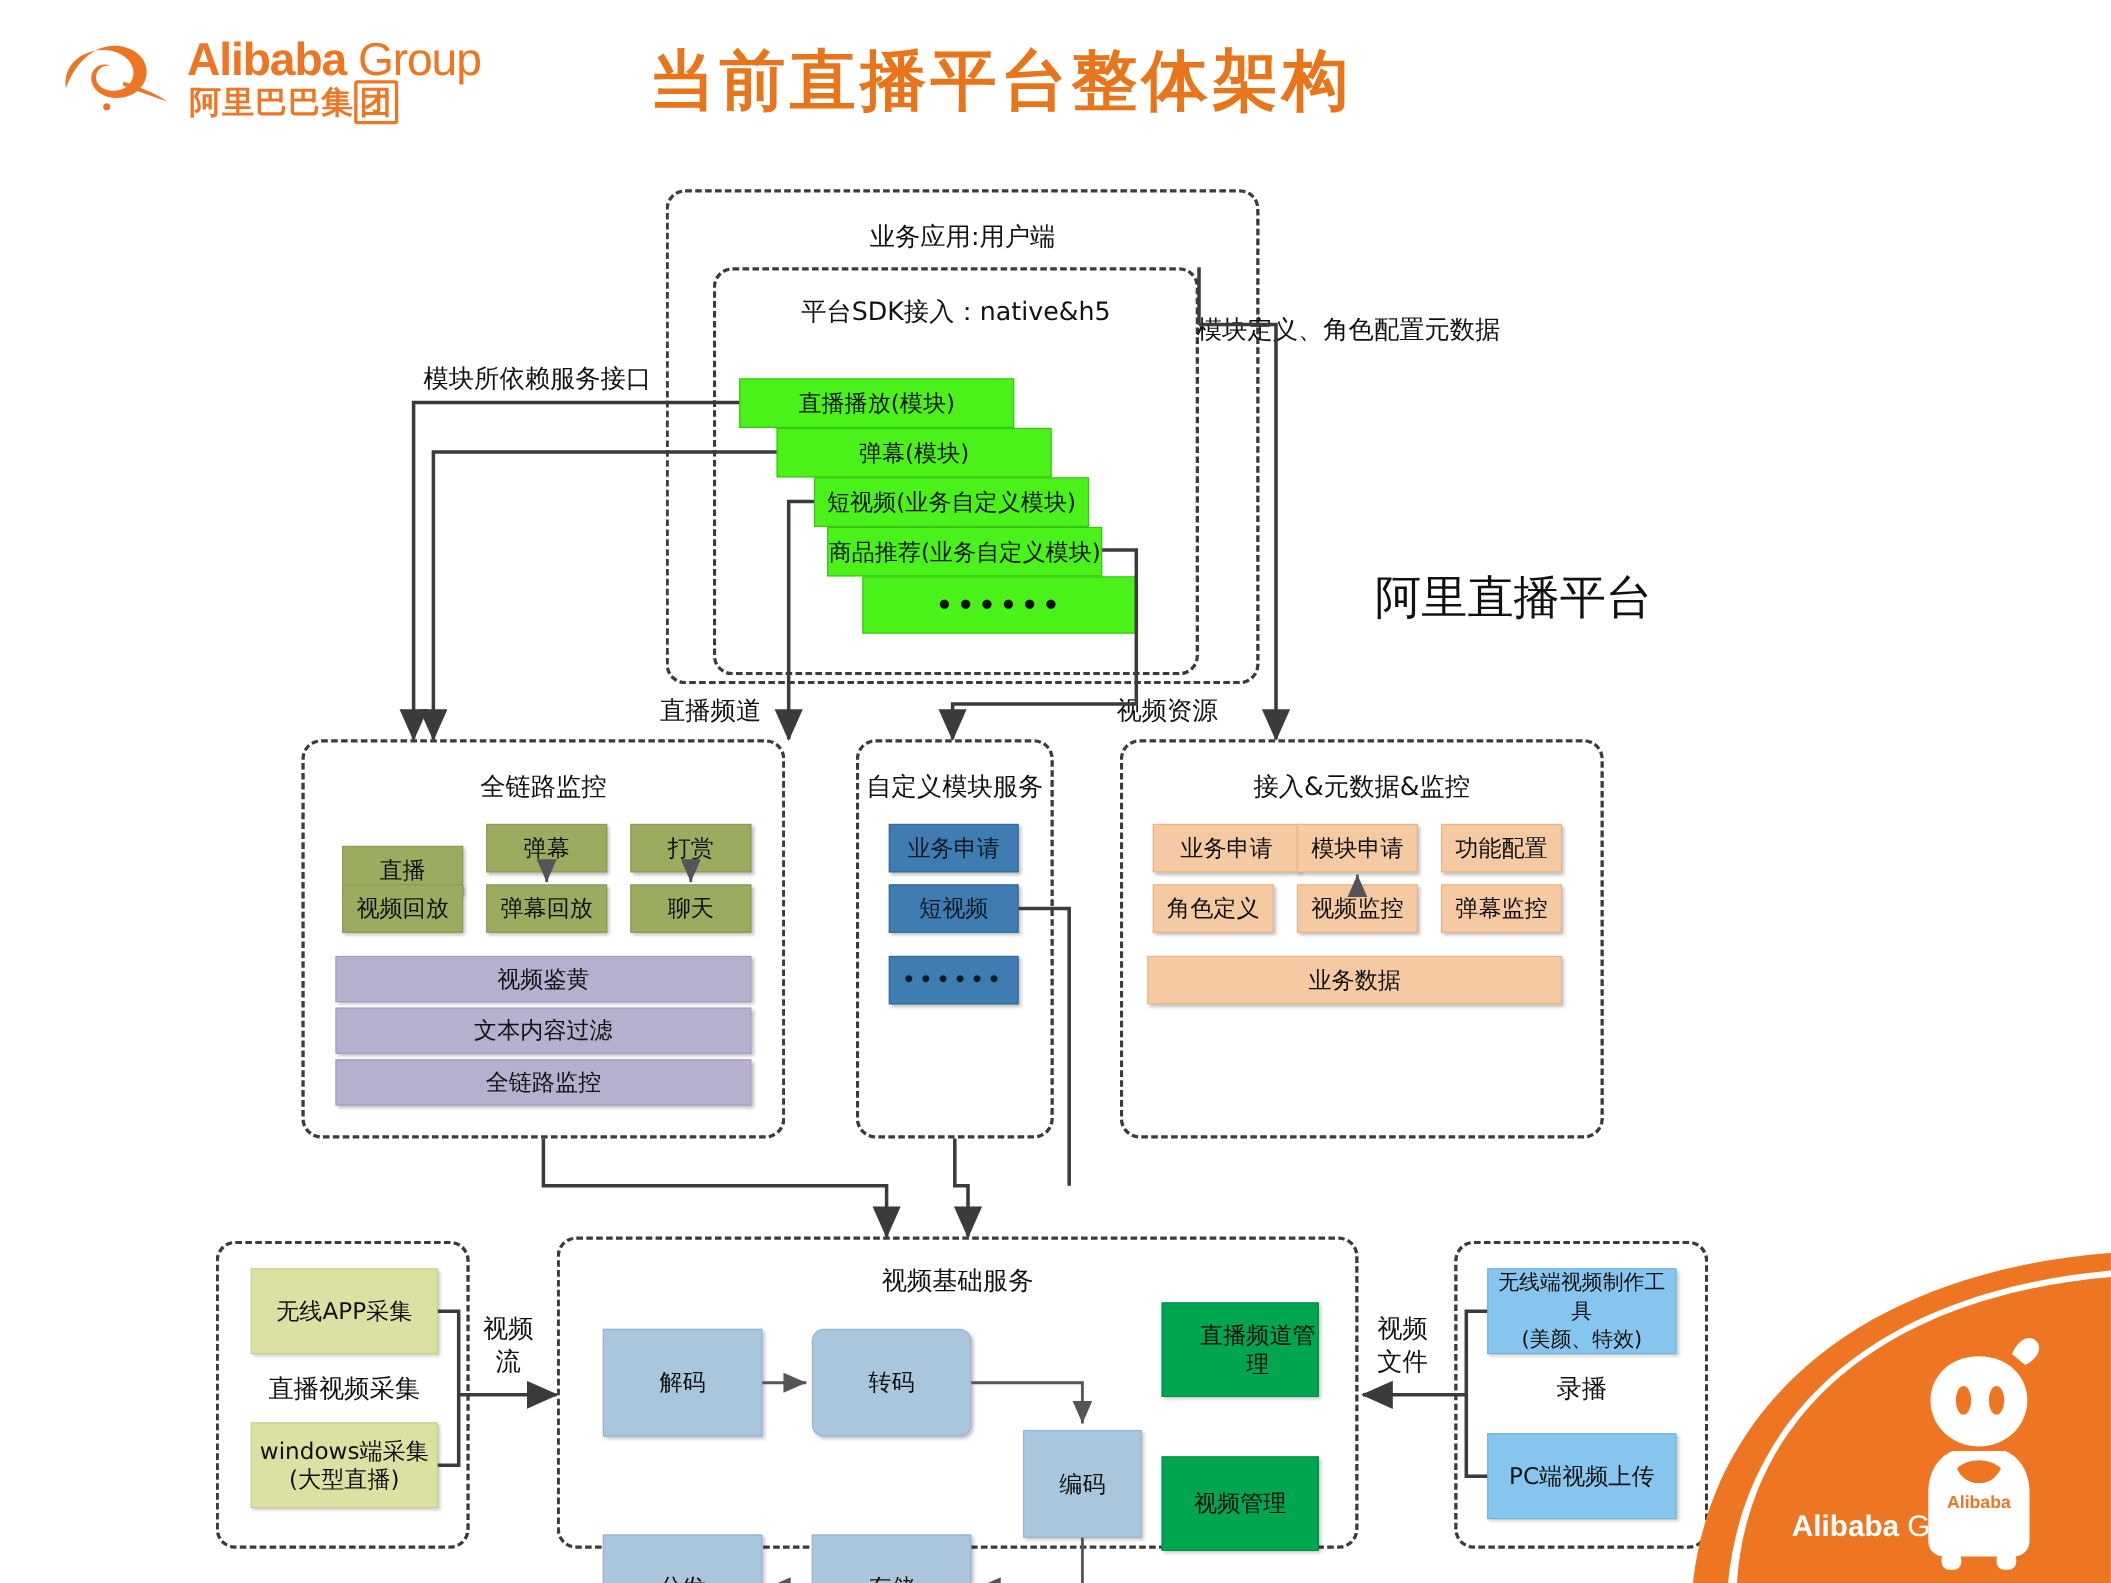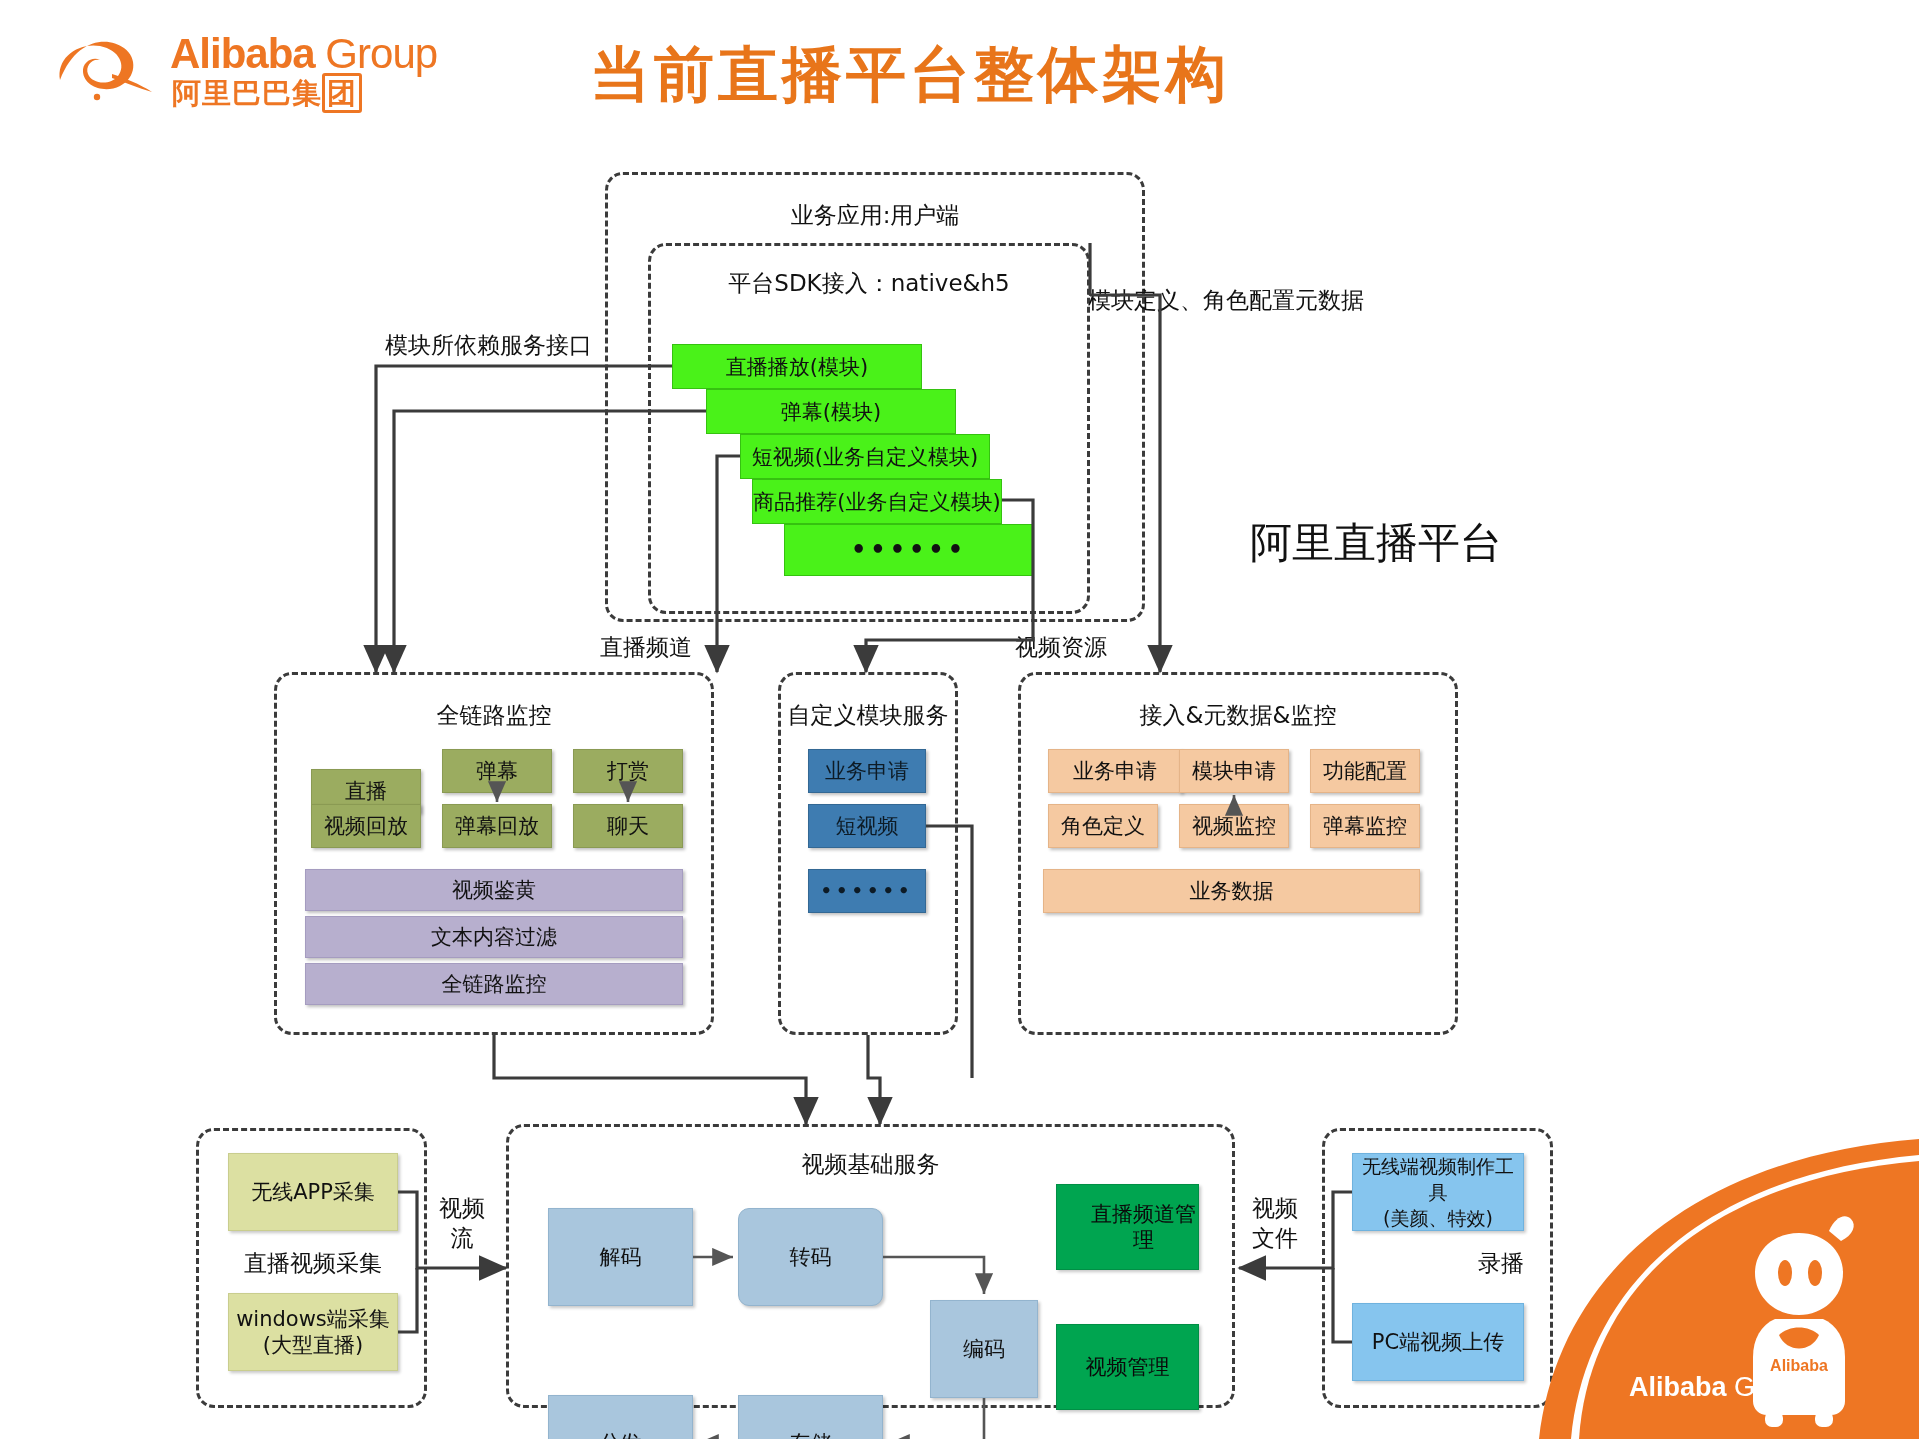--- a/index.html
+++ b/index.html
@@ -164,21 +164,21 @@
   <div class="node steel" style="left:738px;top:1208px;width:145px;height:98px;border-radius:11px;">转码</div>
   <div class="node steel" style="left:930px;top:1300px;width:108px;height:98px;">编码</div>
   <div class="node steel" style="left:738px;top:1395px;width:145px;height:96px;">存储</div>
   <div class="node steel" style="left:548px;top:1395px;width:145px;height:96px;">分发</div>
   <div class="node kelly" style="left:1056px;top:1184px;width:143px;height:86px;padding-left:32px;">直播频道管理</div>
   <div class="node kelly" style="left:1056px;top:1324px;width:143px;height:86px;">视频管理</div>
 
   <div class="dbox" style="left:1322px;top:1128px;width:231px;height:280px;"></div>
   <div class="node sky" style="left:1352px;top:1153px;width:172px;height:78px;white-space:pre-line;font-size:19px;">无线端视频制作工具
 (美颜、特效)</div>
-  <div class="cap c2" style="left:1352px;top:1248px;width:172px;text-align:right;">录播</div>
+  <div class="cap c2" style="left:1352px;top:1248px;width:172px;text-align:center;">录播</div>
   <div class="node sky" style="left:1352px;top:1303px;width:172px;height:78px;">PC端视频上传</div>
 
   <div class="cap c2" style="left:1245px;top:1193px;width:60px;text-align:center;">视频</div>
   <div class="cap c2" style="left:1245px;top:1223px;width:60px;text-align:center;">文件</div>
 
   <svg class="ovl" viewBox="0 0 1919 1439">
     <defs>
       <marker id="ah" markerWidth="11" markerHeight="11" refX="8.5" refY="4" orient="auto">
         <path d="M0,0 L9,4 L0,8 z" fill="#3b3b3b"></path>
       </marker>

